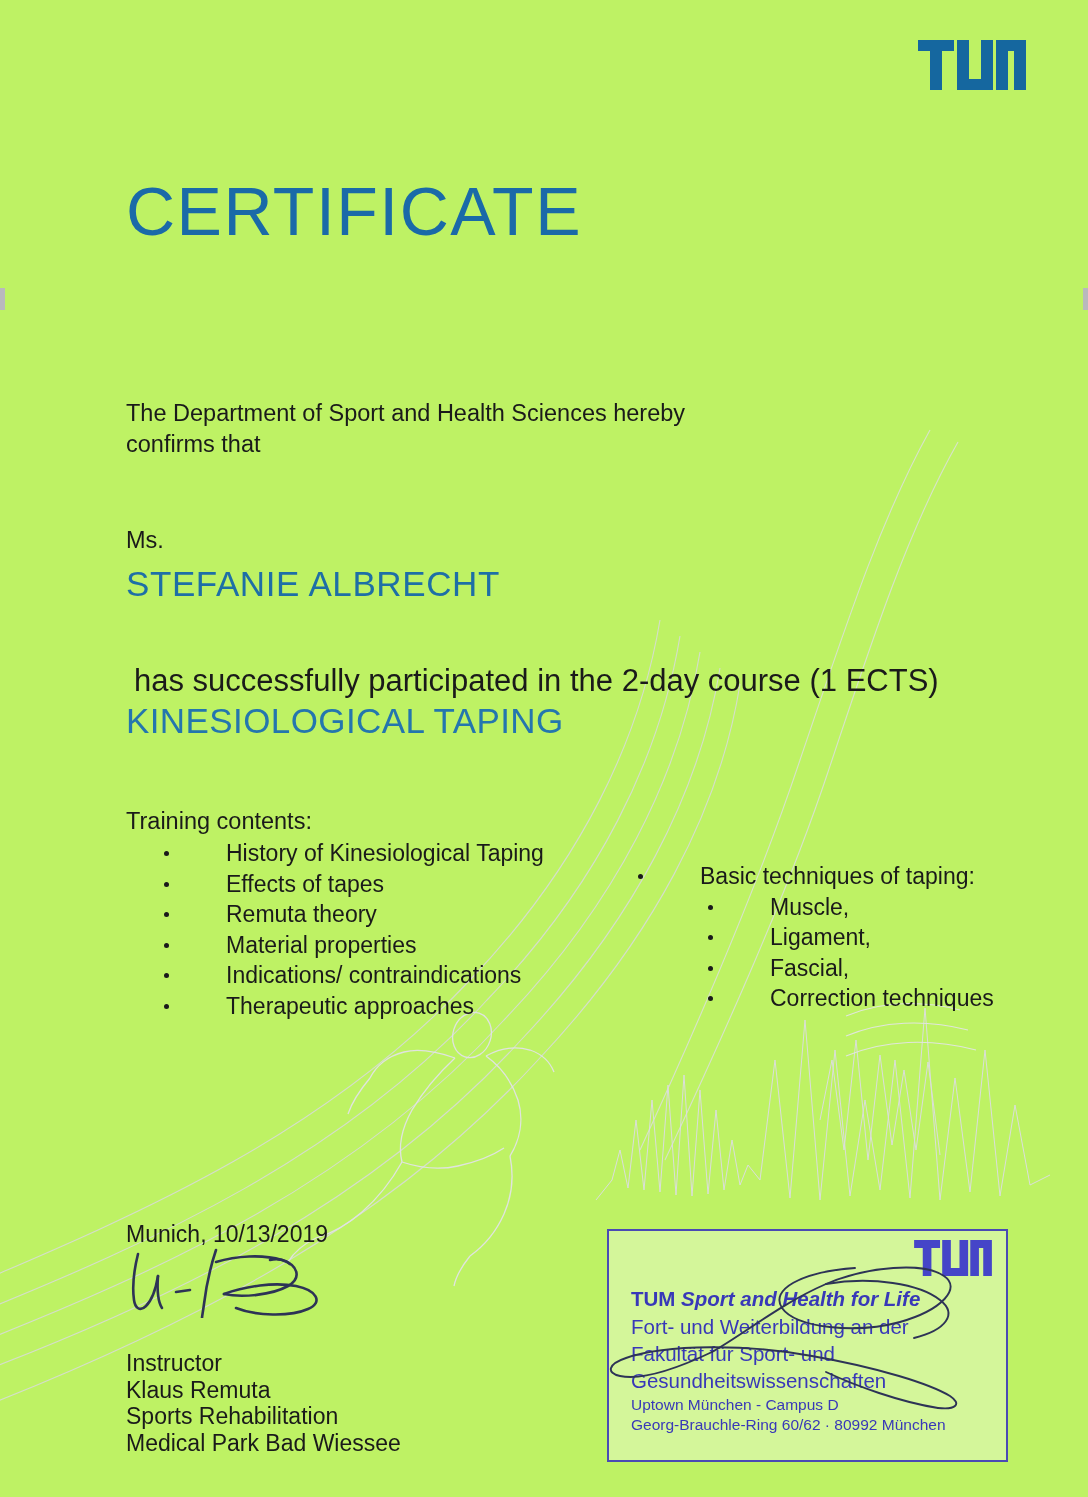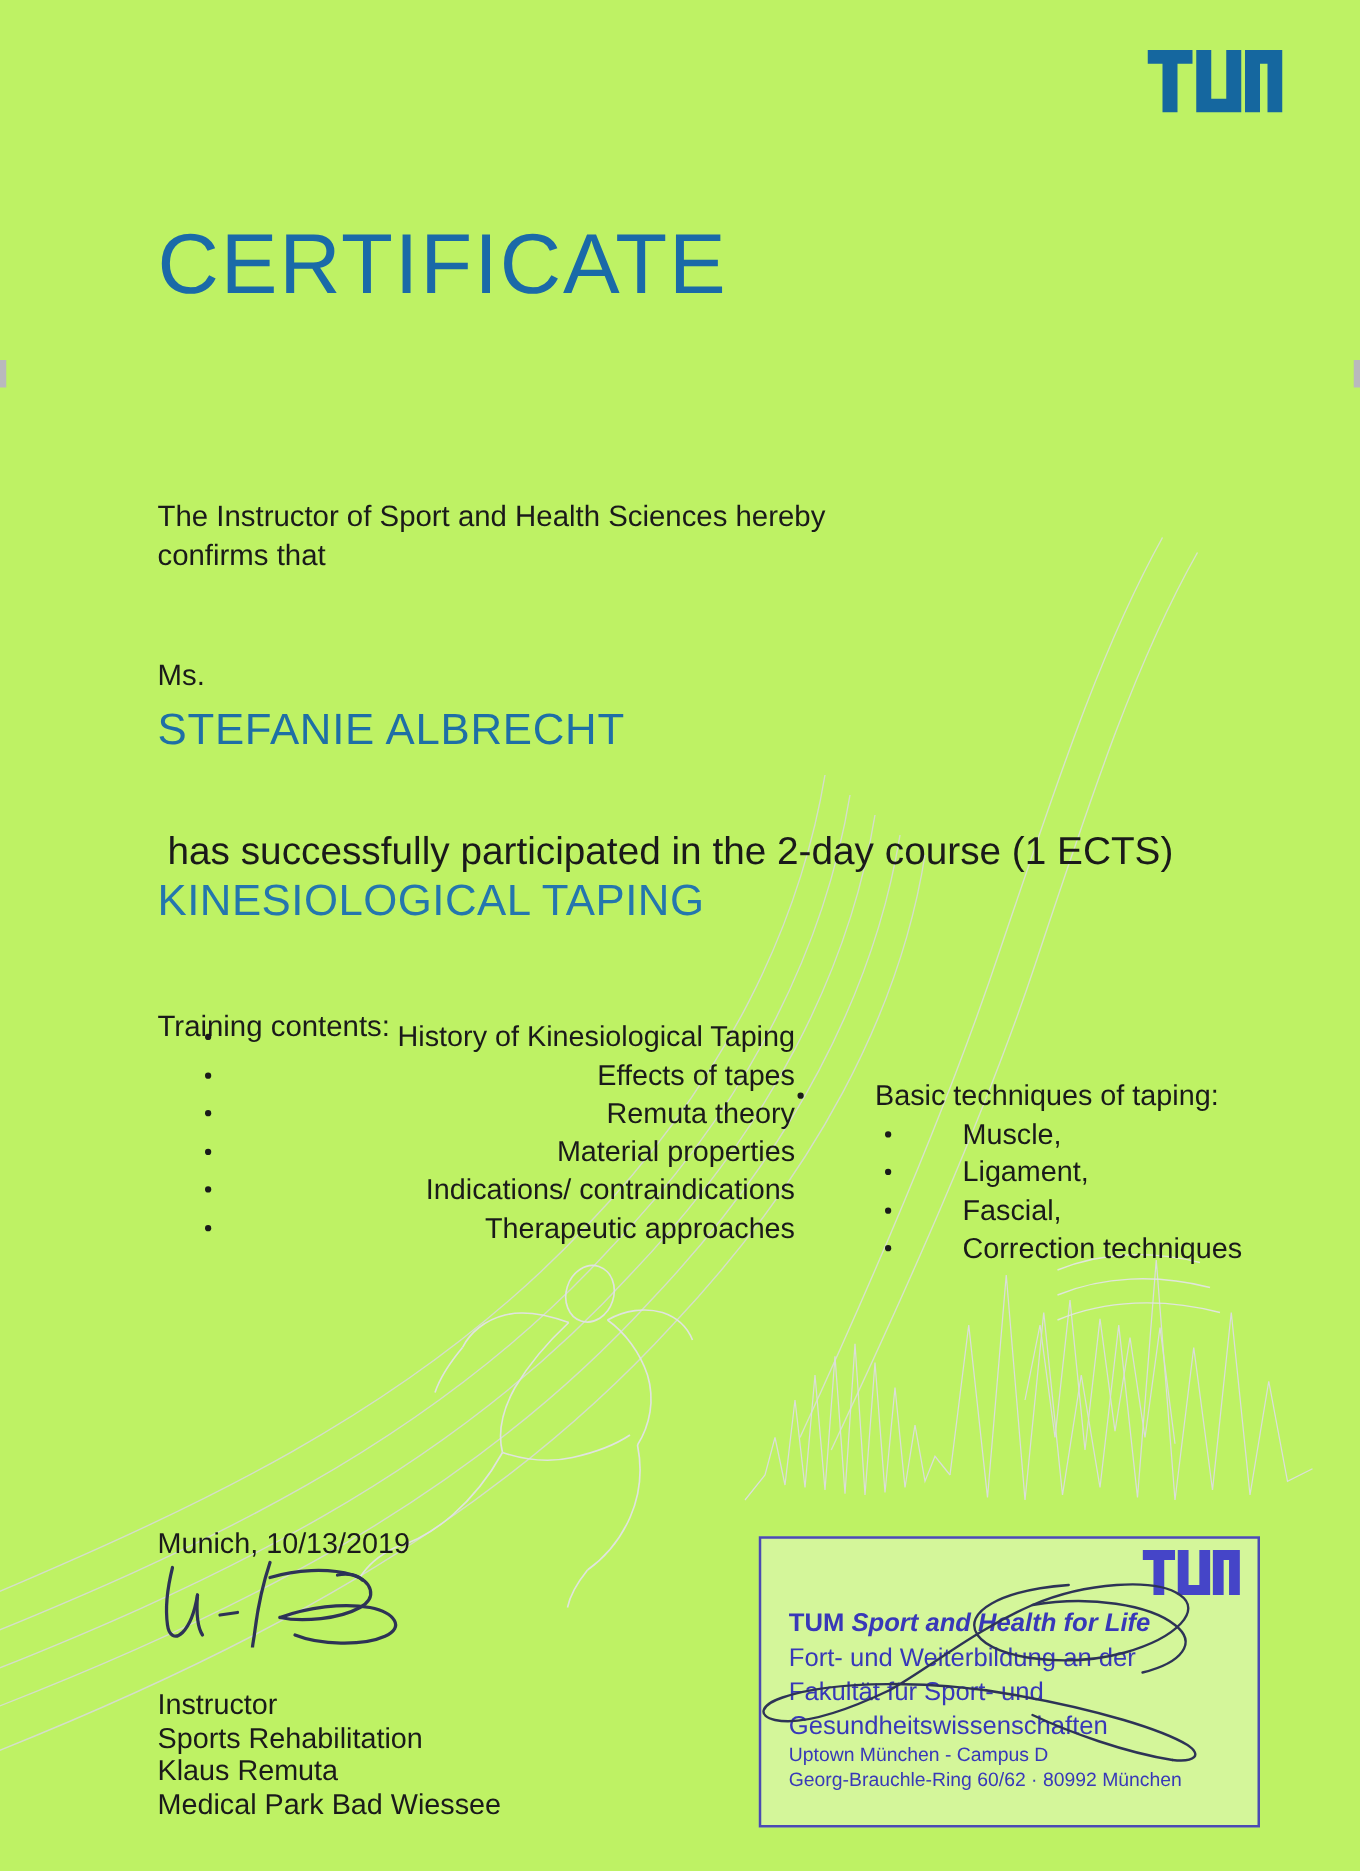--- a/index.html
+++ b/index.html
@@ -111,23 +111,22 @@
     position: absolute;
     left: 126px;
     top: 808px;
     font-size: 23.5px;
     color: #1a1a1a;
   }
 
   #contents-left {
     position: absolute;
     left: 156px;
-    top: 814px;
+    top: 838px;
     width: 480px;
-    text-align: right;
   }
   #contents-right {
     position: absolute;
     left: 630px;
     top: 861px;
     width: 420px;
   }
 
   ul.bullets {
     list-style: none;
@@ -296,21 +295,21 @@
 
         <path d="M78 0 H102 V78 H126 V0 H150 V100 H78 Z"></path>
 
         <path d="M156 0 H216 V100 H192 V22 H180 V100 H156 Z"></path>
       </g>
     </svg>
 
     <div id="cert-title">CERTIFICATE</div>
 
     <div id="intro">
-      <div>The Instructor of Sport and Health Sciences hereby</div>
+      <div>The Department of Sport and Health Sciences hereby</div>
       <div>confirms that</div>
     </div>
 
     <div id="salutation">Ms.</div>
     <div id="recipient">STEFANIE ALBRECHT</div>
 
     <div id="participation">has successfully participated in the 2-day course (1 ECTS)</div>
     <div id="course-title">KINESIOLOGICAL TAPING</div>
 
     <div id="contents-label">Training contents:</div>
@@ -350,22 +349,22 @@
         <path d="M 56 46 L 70 44"></path>
         <path d="M 96 4 C 90 22 86 42 84 58 C 83 66 82 70 82 72"></path>
         <path d="M 96 16 C 116 10 142 8 162 14 C 178 19 182 32 168 40 C 152 49 122 52 104 48"></path>
         <path d="M 104 48 C 126 40 154 36 176 40 C 196 44 204 56 188 63 C 170 71 136 70 116 62"></path>
         <path d="M 150 14 C 158 12 166 14 170 18"></path>
       </g>
     </svg>
 
     <div id="signer">
       <div>Instructor</div>
+      <div>Klaus Remuta</div>
       <div>Sports Rehabilitation</div>
-      <div>Klaus Remuta</div>
       <div>Medical Park Bad Wiessee</div>
     </div>
 
     <div id="stamp">
       <svg id="stamp-tum" width="78" height="36" viewBox="0 0 216 100" xmlns="http://www.w3.org/2000/svg">
         <g fill="#4545c8">
           <path d="M0 0 H72 V22 H48 V100 H24 V22 H0 Z"></path>
           <path d="M78 0 H102 V78 H126 V0 H150 V100 H78 Z"></path>
           <path d="M156 0 H216 V100 H192 V22 H180 V100 H156 Z"></path>
         </g>

